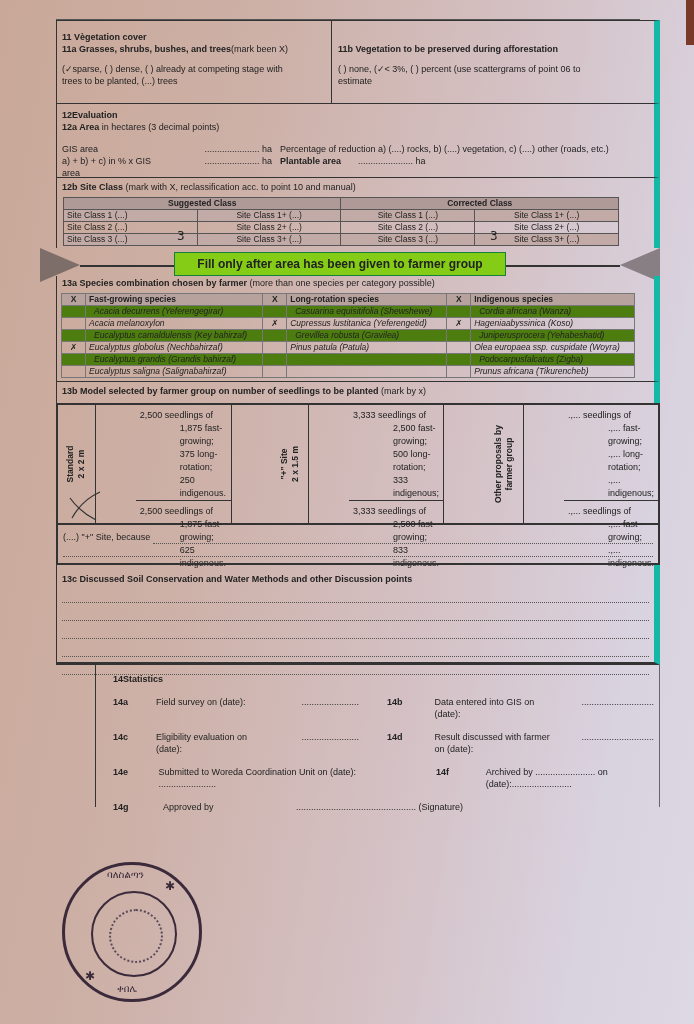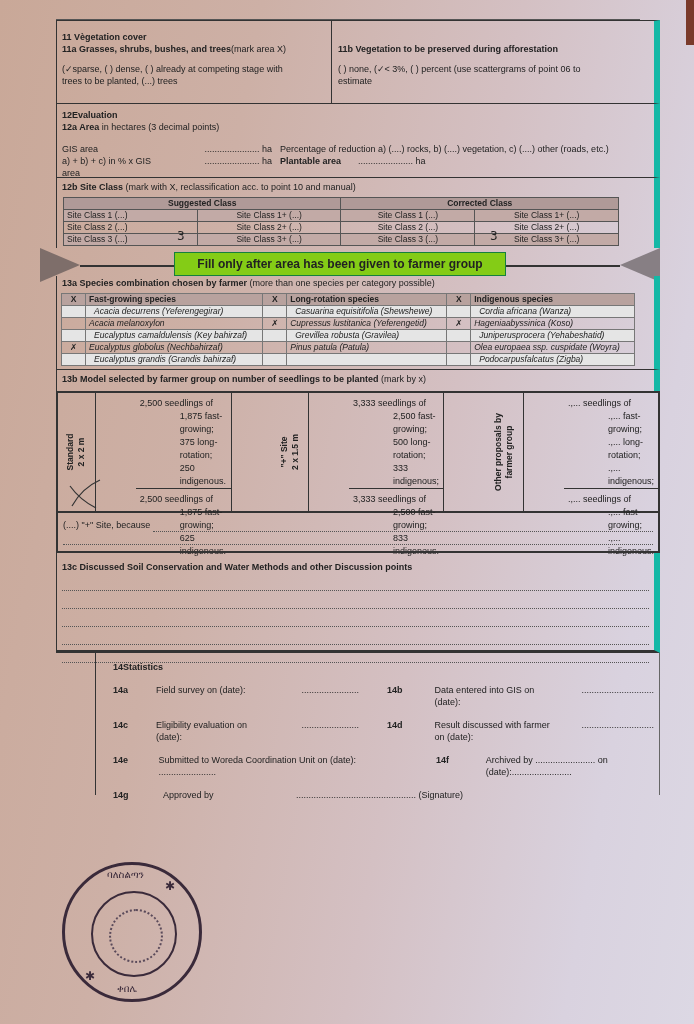--- a/index.html
+++ b/index.html
@@ -34,21 +34,21 @@
   .banner .line { position:absolute; left:40px; right:40px; top:17px; border-top:2px solid #333; }
   .banner .box { position:absolute; left:134px; top:4px; width:330px; height:22px; border:1px solid #15803d; background:#84cc16; text-align:center; font-weight:bold; font-size:12px; line-height:22px; }
   .tri-l { position:absolute; left:0; top:0; width:0; height:0; border-top:17px solid transparent; border-bottom:17px solid transparent; border-left:40px solid #7e6e6a; }
   .tri-r { position:absolute; right:0; top:0; width:0; height:0; border-top:17px solid transparent; border-bottom:17px solid transparent; border-right:40px solid #877f84; }
   
   .s13a-title { padding:1px 5px 4px 5px; }
   table.sp { border-collapse:collapse; width:574px; margin-left:4px; font-size:8.5px; }
   table.sp td { border:1px solid #777; padding:0 3px; height:11px; line-height:11px; }
   table.sp td.x { width:12px; text-align:center; }
   table.sp tr.hdr td { background:#b8a29e; font-weight:bold; font-style:normal; }
-  table.sp tr.sh td { background:#e5e5e5;padding-left:8px; }
+  table.sp tr.sh td { background:#4d7c0f;padding-left:8px; }
   table.sp td.sp-n { font-style:italic; }
   
   .s13b-title { border-top:1px solid #333; padding:3px 5px; height:22px; box-sizing:border-box; }
   .s13b { border-top:2px solid #333; border-bottom:2px solid #333; display:flex; height:118px; margin:0 0 0 0; }
   .vlab { width:39px; border-right:1px solid #333; display:flex; align-items:center; justify-content:center; }
   .vlab span { transform:rotate(-90deg); white-space:nowrap; font-weight:bold; font-size:8.5px; line-height:11px; text-align:center; }
   .opts { width:170px; display:flex; flex-direction:column; border-right:1px solid #333; }
   .opt { flex:1; padding:4px 4px 0 4px; font-size:9px; line-height:13px; }
   .opt + .opt { border-top:1px solid #333; }
   .opt .ind { padding-left:40px; }
@@ -70,21 +70,21 @@
 <body>
 
 <div class="corner"></div>
 <div class="topline"></div>
 
 <div class="page">
 
   <div class="sec s11">
     <div class="l f">
       <div class="b">11 Vègetation cover</div>
-      <div><span class="b">11a Grasses, shrubs, bushes, and trees</span><span>(mark area X)</span></div>
+      <div><span class="b">11a Grasses, shrubs, bushes, and trees</span><span>(mark been X)</span></div>
       <div class="gap6"></div>
       <div>(✓sparse, (  ) dense, (  ) already at competing stage with</div>
       <div>trees to be planted, (...) trees</div>
     </div>
     <div class="r f">
       <div style="height:12px"></div>
       <div class="b">11b Vegetation to be preserved during afforestation</div>
       <div class="gap6"></div>
       <div>(  ) none, (✓&lt; 3%, (  ) percent (use scattergrams of point 06 to</div>
       <div>estimate</div>
@@ -196,20 +196,28 @@
             <td class="sp-n">Olea europaea ssp. cuspidate (Woyra)</td>
           </tr>
           <tr class="sh">
             <td class="x"></td>
             <td class="sp-n">Eucalyptus grandis (Grandis bahirzaf)</td>
             <td class="x"></td>
             <td class="sp-n"></td>
             <td class="x"></td>
             <td class="sp-n">Podocarpusfalcatus (Zigba)</td>
           </tr>
+          <tr>
+            <td class="x"></td>
+            <td class="sp-n">Eucalyptus saligna (Salignabahirzaf)</td>
+            <td class="x"></td>
+            <td class="sp-n"></td>
+            <td class="x"></td>
+            <td class="sp-n">Prunus africana (Tikurencheb)</td>
+          </tr>
         </tbody>
     </table>
   </div>
 
   <div class="sec f s13b-title">
     <span class="b">13b Model selected by farmer group on number of seedlings to be planted</span><span> (mark by x)</span>
   </div>
   <div class="sec s13b" style="border-left:2px solid #333;border-right:2px solid #333;gap:40px;">
     <div class="vlab">
         <span style="white-space:pre">Standard

